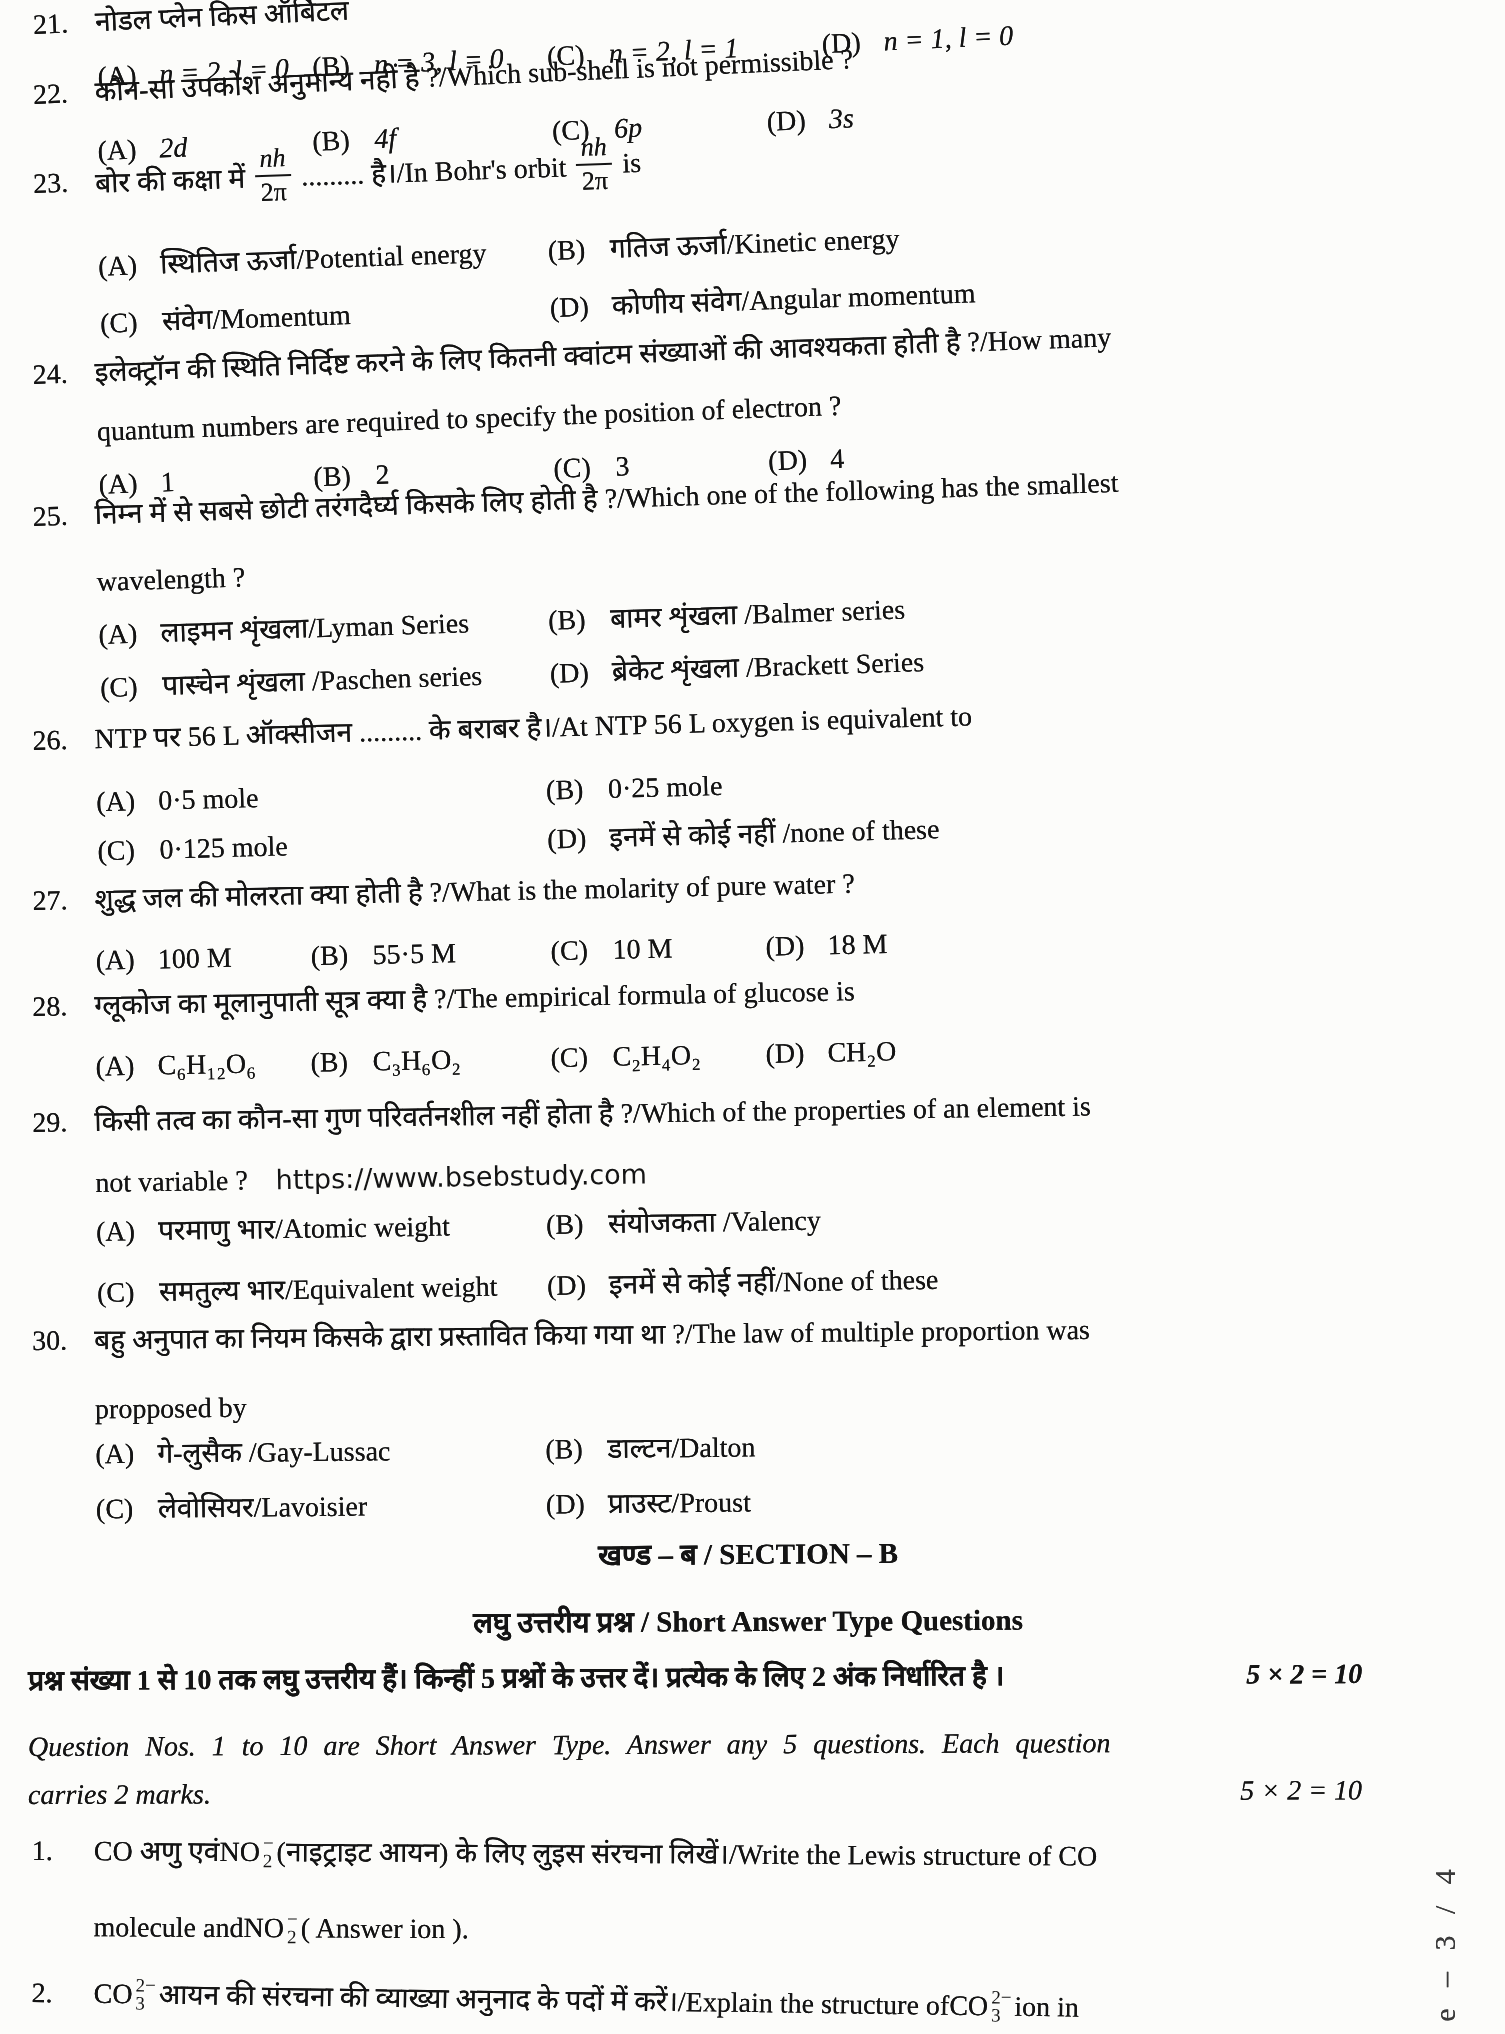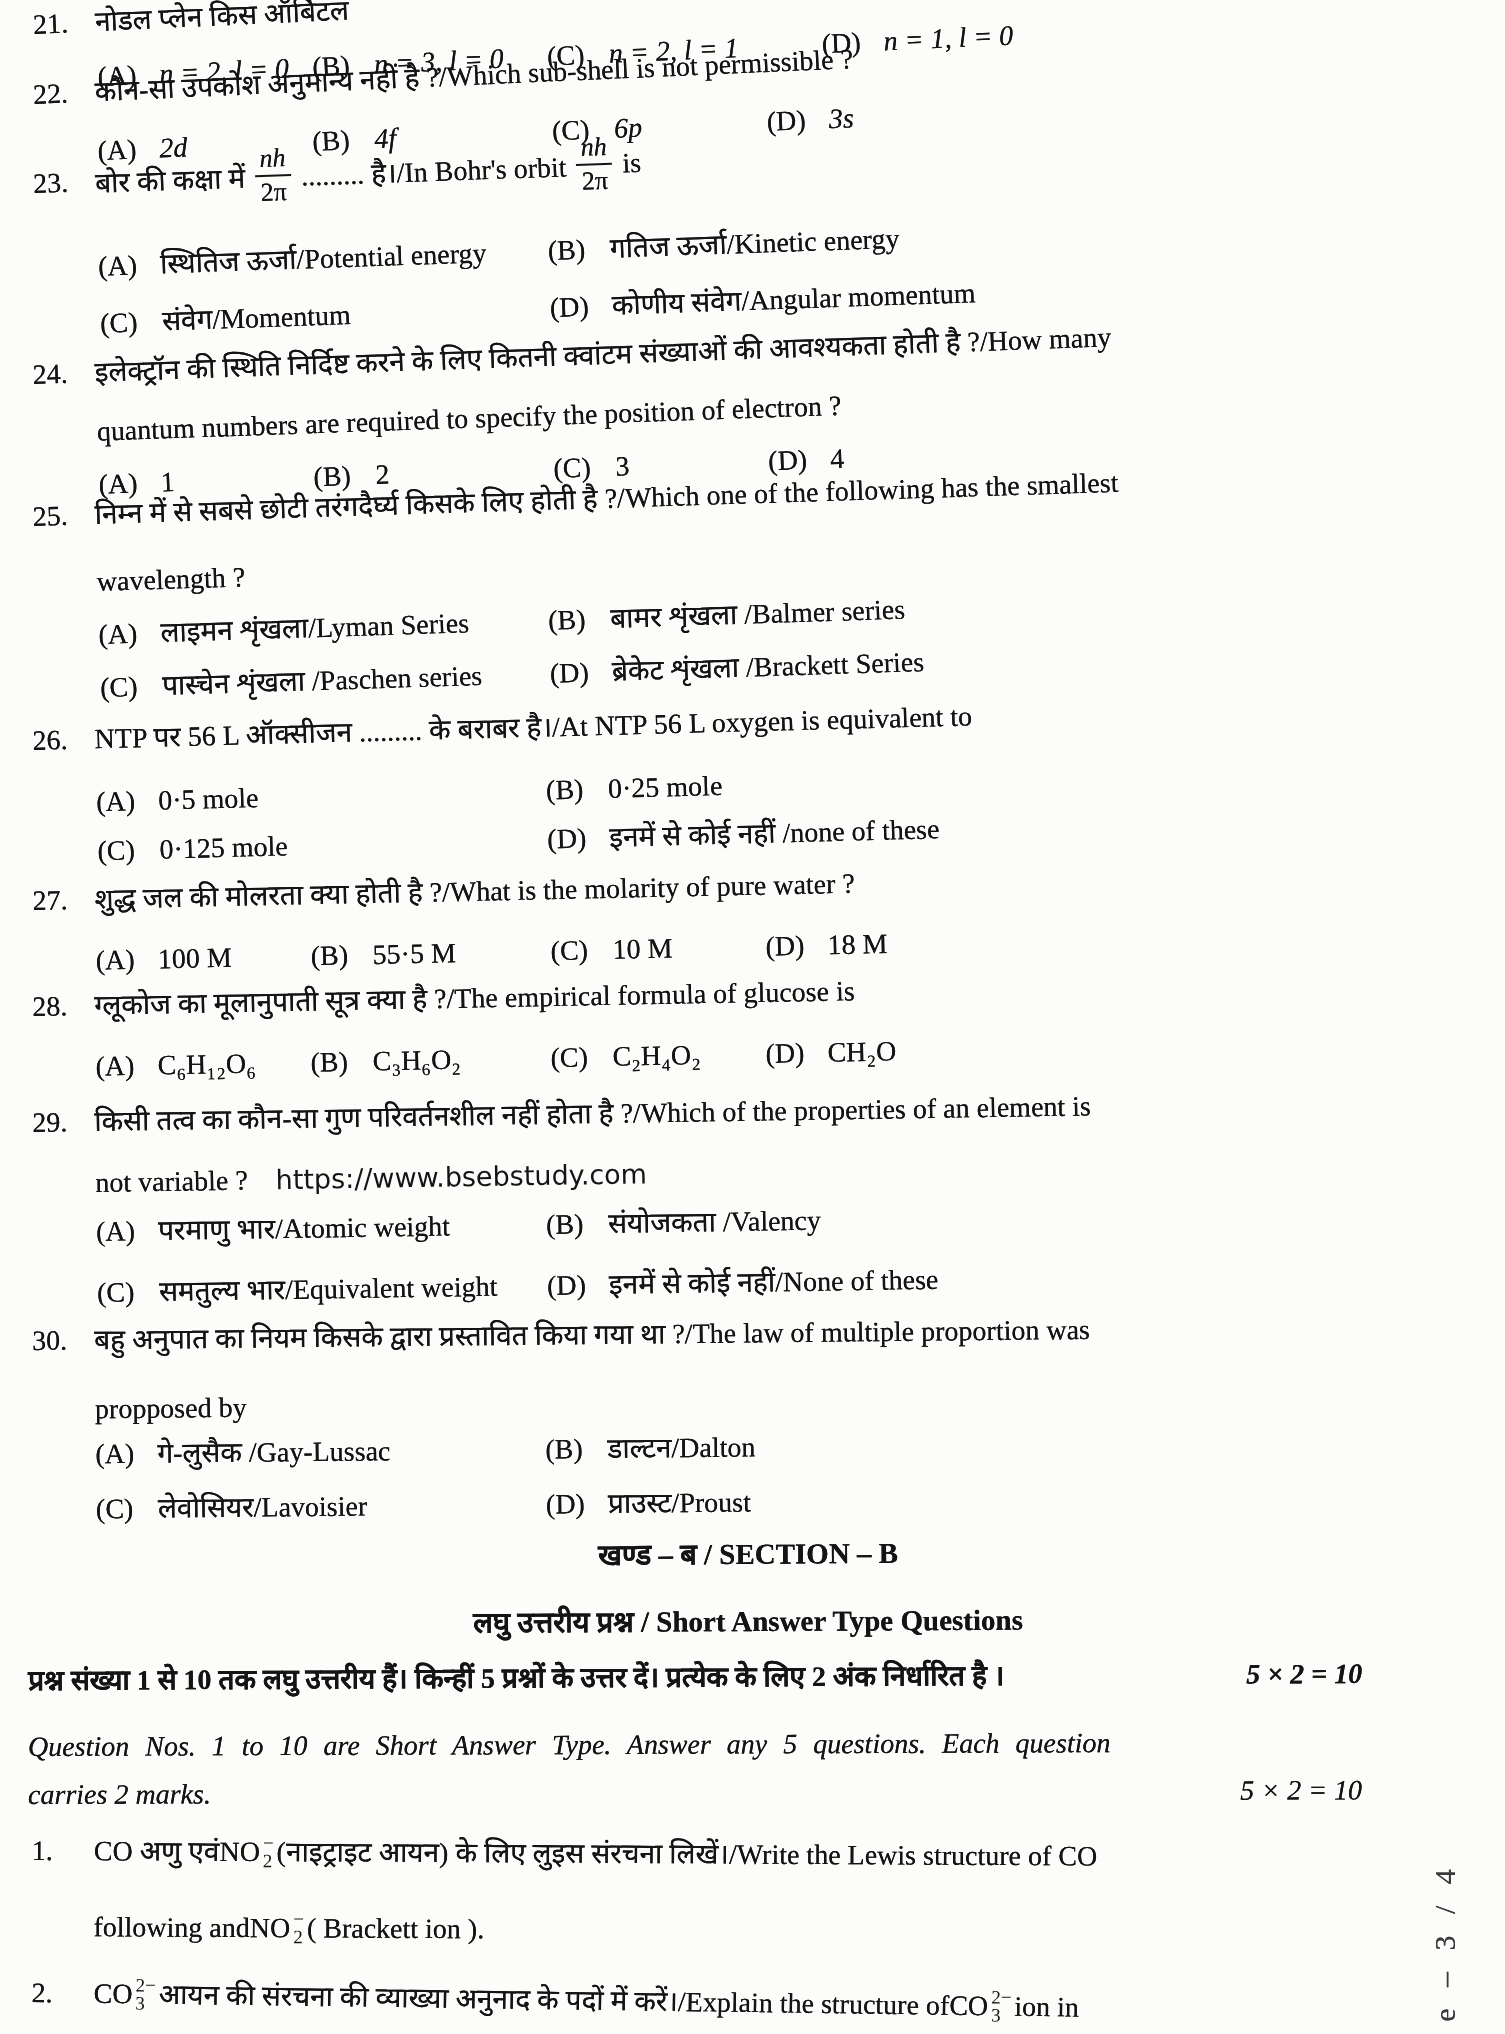--- a/index.html
+++ b/index.html
@@ -346,27 +346,27 @@
       <div class="saline">
         <span>CO अणु एवं </span>
           <span>NO</span>
           <span class="stk">
             <span class="sp">−</span>
             <span class="sb">2</span>
           </span>
           <span> (नाइट्राइट आयन) के लिए लुइस संरचना लिखें।/Write the Lewis structure of CO</span>
       </div>
       <div class="saline" style="margin-top:26px;">
-        <span>following and </span>
+        <span>molecule and </span>
           <span>NO</span>
           <span class="stk">
             <span class="sp">−</span>
             <span class="sb">2</span>
           </span>
-          <span> ( Brackett ion ).</span>
+          <span> ( Answer ion ).</span>
       </div>
     </div>
   </div>
 
   <div class="saq" style="top:1968px; transform:rotate(0.8deg);">
     <div class="num" style="line-height:50px;">2.</div>
     <div class="body">
       <div class="saline">
         <span>CO</span>
           <span class="stk">

